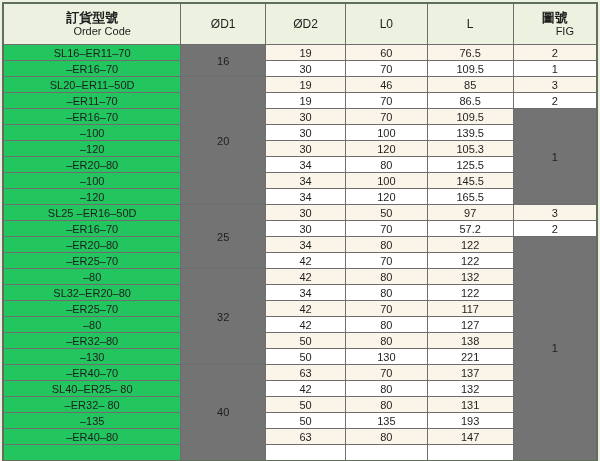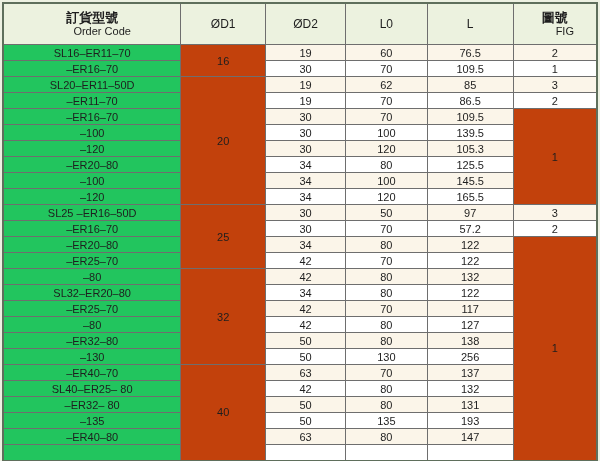--- a/index.html
+++ b/index.html
@@ -29,21 +29,21 @@
     background: #ecf2df;
     height: 40px;
     font-weight: normal;
     font-size: 12px;
   }
   th .zh { font-size: 13px; font-weight: bold; line-height: 15px; }
   th .en { font-size: 11px; font-weight: normal; line-height: 13px; margin-left: 20px; }
   tbody tr { height: 16px; }
   tbody td { font-size: 11px; background: #ffffff; }
   td.code { background: #22c55e; margin-top: 9px; }
-  td.group { background: #c2410c; font-size: 11px; margin-left: 24px; }
+  td.group { background: #737373; font-size: 11px; margin-left: 24px; }
   td.alt { background: #fbf5e9; }
   col.c-code { width: 176px; }
   col.c-d1 { width: 84px; }
   col.c-d2 { width: 79px; }
   col.c-l0 { width: 81px; }
   col.c-l { width: 85px; }
   col.c-fig { width: 83px; }
 </style>
 </head>
 <body>
@@ -87,21 +87,21 @@
           <td class="code">–ER16–70</td>
           <td>30</td>
           <td>70</td>
           <td>109.5</td>
           <td rowspan="1">1</td>
         </tr>
         <tr>
           <td class="code">SL20–ER11–50D</td>
           <td class="group" rowspan="8">20</td>
           <td class="alt">19</td>
-          <td class="alt">62</td>
+          <td class="alt">46</td>
           <td class="alt">85</td>
           <td class="alt" rowspan="1">3</td>
         </tr>
         <tr>
           <td class="code">–ER11–70</td>
           <td>19</td>
           <td>70</td>
           <td>86.5</td>
           <td rowspan="1">2</td>
         </tr>
@@ -198,21 +198,21 @@
         <tr>
           <td class="code">–ER32–80</td>
           <td class="alt">50</td>
           <td class="alt">80</td>
           <td class="alt">138</td>
         </tr>
         <tr>
           <td class="code">–130</td>
           <td>50</td>
           <td>130</td>
-          <td>256</td>
+          <td>221</td>
         </tr>
         <tr>
           <td class="code">–ER40–70</td>
           <td class="group" rowspan="6">40</td>
           <td class="alt">63</td>
           <td class="alt">70</td>
           <td class="alt">137</td>
         </tr>
         <tr>
           <td class="code">SL40–ER25– 80</td>

